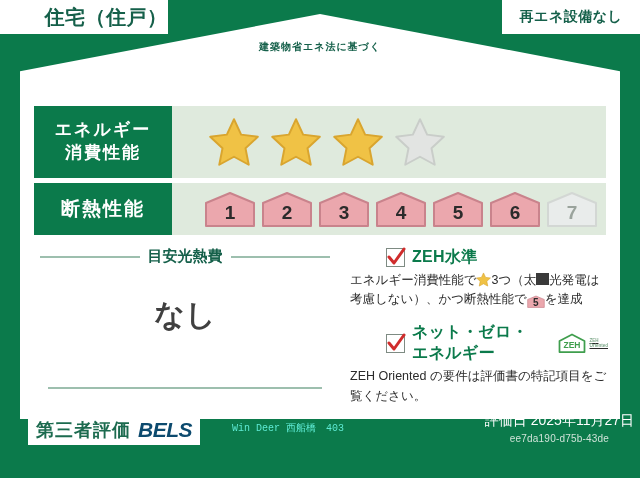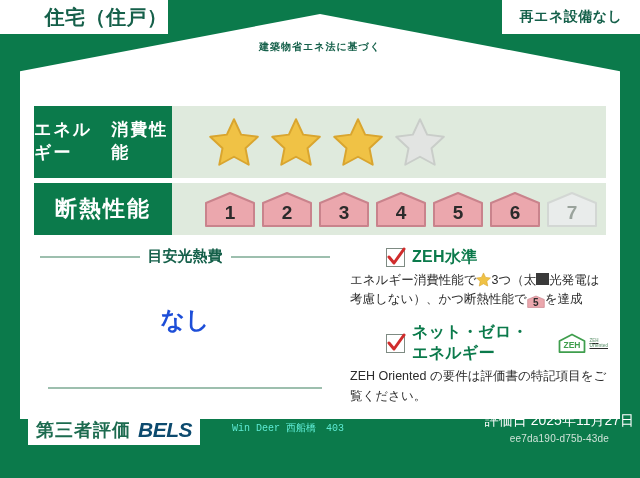--- a/index.html
+++ b/index.html
@@ -45,25 +45,25 @@
   .rating-row{
     position:absolute;left:14px;width:572px;height:72px;
     background:#dfeadd;display:flex;align-items:center;
   }
   .row-energy{top:9px;}
   .row-insul{top:86px;height:52px;}
 
   .row-label{
     background:#0b7a4b;color:#ffffff;font-weight:bold;
     height:100%;box-sizing:border-box;
-    display:flex;flex-direction:row;align-items:center;justify-content:center;
+    display:flex;flex-direction:column;align-items:center;justify-content:center;
     flex:0 0 138px;line-height:1.35;letter-spacing:2px;
   }
   .row-energy .row-label{font-size:17px;}
-  .row-insul .row-label{font-size:22px;}
+  .row-insul .row-label{font-size:19px;}
 
   .row-body{flex:1;display:flex;align-items:center;}
 
   
   .stars{display:flex;align-items:center;gap:10px;padding-left:36px;}
   .star{width:52px;height:52px;display:block;}
 
   
   .grades{display:flex;align-items:center;gap:5px;padding-left:32px;}
   .grade{
@@ -79,22 +79,22 @@
   
   .cost{
     position:absolute;left:20px;top:150px;width:290px;height:160px;
   }
   .cost-head{
     display:flex;align-items:center;gap:8px;color:#15604a;
     font-weight:bold;font-size:15px;justify-content:center;
   }
   .cost-head .rule{flex:1;height:2px;background:#9dbfae;}
   .cost-value{
-    margin-top:38px;text-align:center;color:#1d4ed8;
-    font-size:24px;font-weight:bold;
+    margin-top:29px;text-align:center;color:#404040;
+    font-size:30px;font-weight:bold;
   }
   .cost-bottom-rule{
     position:absolute;left:8px;bottom:18px;width:274px;height:2px;background:#9dbfae;
   }
 
   
   .zeh{
     position:absolute;left:330px;top:150px;width:258px;
     color:#2b2b2b;
   }

